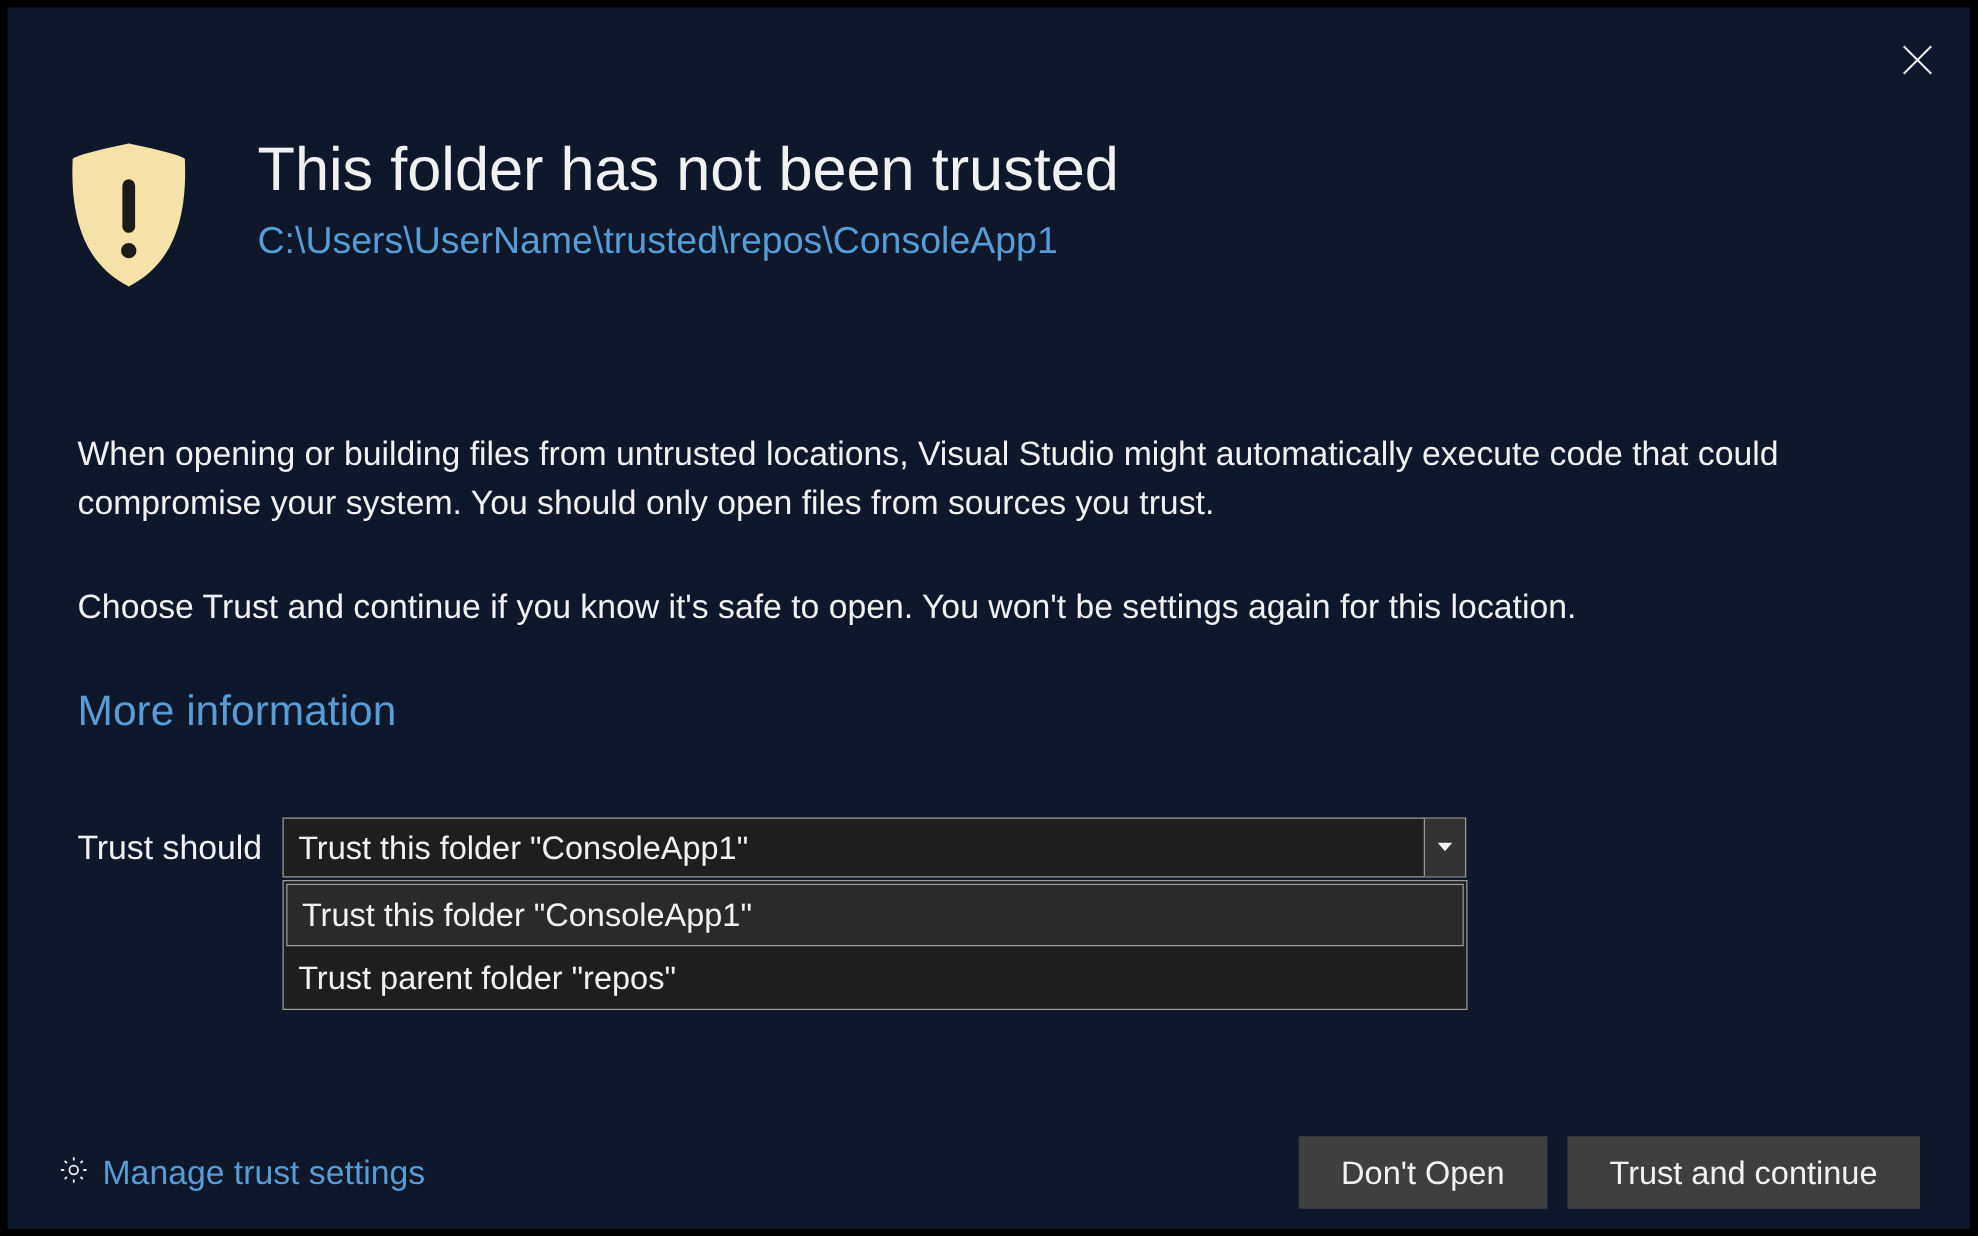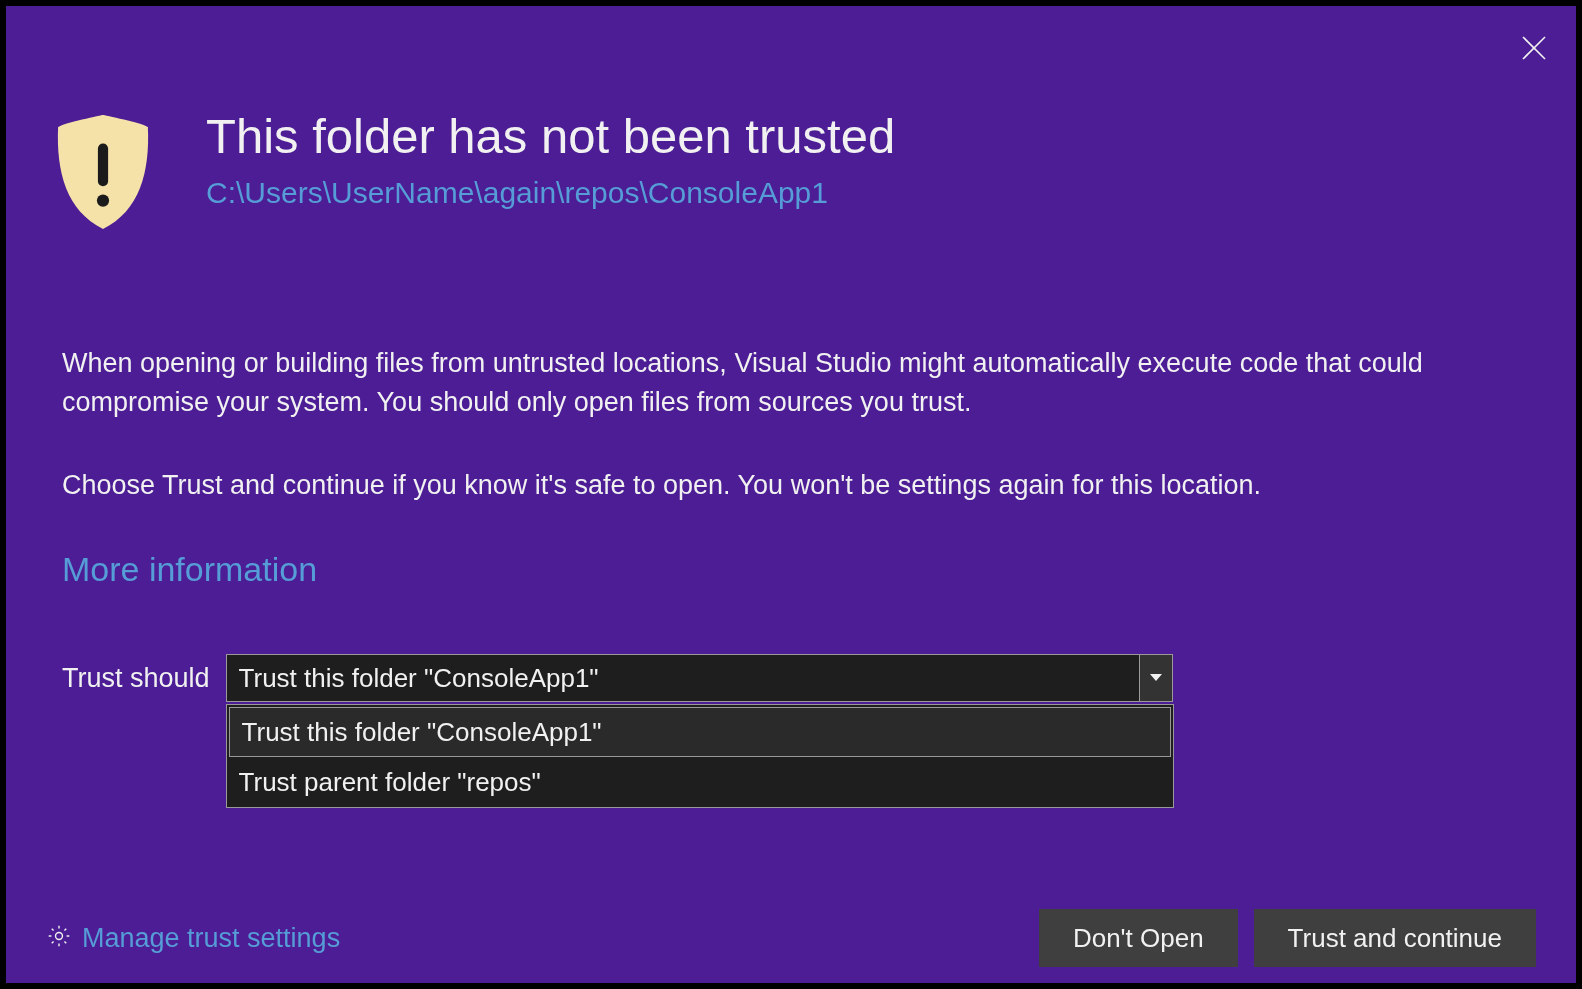--- a/index.html
+++ b/index.html
@@ -13,21 +13,21 @@
       background: #000;
       font-family: "Segoe UI", -apple-system, sans-serif;
       overflow: hidden;
     }
     .dialog {
       position: absolute;
       left: 6px;
       top: 6px;
       width: 1570px;
       height: 977px;
-      background: #4c1d95;
+      background: #0f172a;
       color: #f1f1f1;
     }
     .close-btn {
       position: absolute;
       right: 20px;
       top: 20px;
       width: 44px;
       height: 44px;
       display: flex;
       align-items: center;
@@ -192,21 +192,21 @@
   </div>
 
   <div class="hdr">
     <svg class="shield-icon" viewBox="0 0 100 120">
       <path d="M50 4 C50 4 90 12 94 16 C96 60 86 98 50 116 C14 98 4 60 6 16 C10 12 50 4 50 4 Z" fill="#f5e2a8"></path>
       <rect x="45" y="32" width="10" height="42" rx="5" fill="#1b1b1b"></rect>
       <circle cx="50" cy="88" r="6" fill="#1b1b1b"></circle>
     </svg>
     <div class="hdr-text">
       <h1>This folder has not been trusted</h1>
-      <div class="path">C:\Users\UserName\again\repos\ConsoleApp1</div>
+      <div class="path">C:\Users\UserName\trusted\repos\ConsoleApp1</div>
     </div>
   </div>
 
   <div class="body-text">
     <p>When opening or building files from untrusted locations, Visual Studio might automatically execute code that could compromise your system. You should only open files from sources you trust.</p>
     <p class="second">Choose Trust and continue if you know it's safe to open. You won't be settings again for this location.</p>
   </div>
 
   <a class="more-info">More information</a>
 

